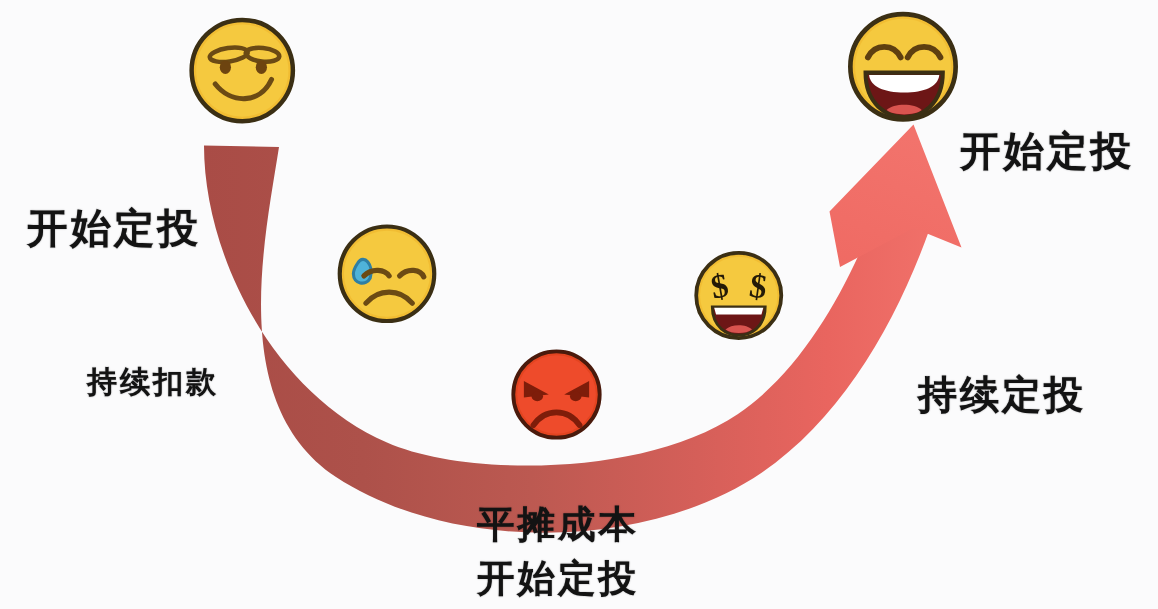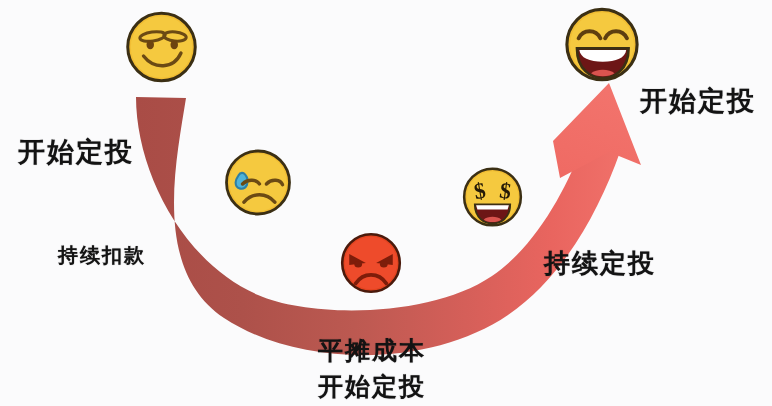--- a/index.html
+++ b/index.html
@@ -34,21 +34,21 @@
     letter-spacing:2px;
     white-space:nowrap;
     line-height:1.28;
     -webkit-font-smoothing:antialiased;
     text-shadow:0 0 1px rgba(20,20,20,.45);
   }
   .label.two-line{line-height:1.42;}
   #lbl-start   {left:18px;  top:110px; font-size:27px;margin-top:25px;}
   #lbl-deduct  {left:58px;  top:243px; font-size:20px;}
   #lbl-cost    {left:318px; top:333px; font-size:25px;}
-  #lbl-keep    {left:544px; top:247px; font-size:26px;}
+  #lbl-keep    {left:612px; top:247px; font-size:26px;}
   #lbl-profit  {left:640px; top:84px;  font-size:27px;}
   #em-smirk  {left:124px;top:9px;  width:75px;height:76px;}
   #em-sweat  {left:223px;top:147px;width:70px;height:71px;}
   #em-angry  {left:339px;top:230px;width:64px;height:66px;}
   #em-money  {left:461px;top:165px;width:63px;height:64px;}
   #em-grin   {left:563px;top:5px;  width:78px;height:79px;}
 </style>
 </head>
 <body>
 

